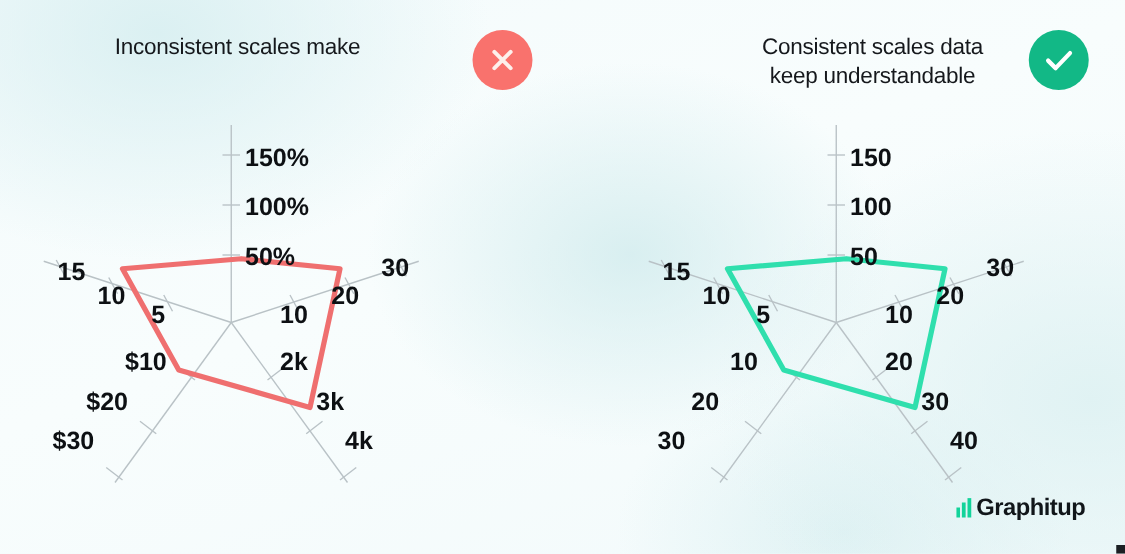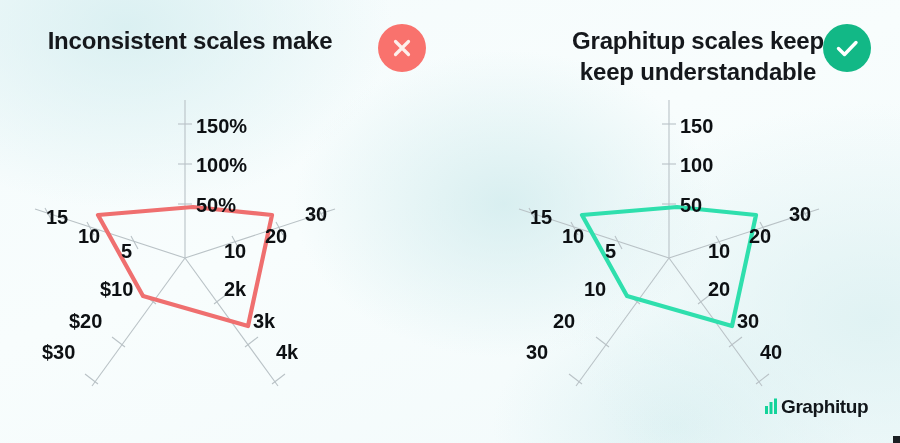--- a/index.html
+++ b/index.html
@@ -17,22 +17,22 @@
       radial-gradient(ellipse 260px 180px at 75% 96%, rgba(210,236,238,.6) 0%, rgba(210,236,238,0) 70%),
       linear-gradient(160deg,#f4fbfc 0%,#f8fdfd 45%,#f2fafb 100%);
   }
   .panel{position:absolute;top:0;height:443px;width:450px;}
   .panel.left{left:0;}
   .panel.right{left:450px;}
 
   .title{
     position:absolute;left:0;width:380px;top:26px;
     text-align:center;
-    font-size:24px;line-height:1.28;
-    font-weight:700;color:#15181c;
+    font-size:18px;line-height:1.28;
+    font-weight:400;color:#15181c;
     letter-spacing:-0.2px;
   }
   .panel.right .title{left:58px;width:380px;}
 
   .badge{
     position:absolute;width:48px;height:48px;border-radius:50%;
     top:24px;display:block;
   }
   .badge.x{left:378px;background:#f9726d;}
   .badge.check{left:823px;background:#12b886;}
@@ -133,21 +133,21 @@
           <text class="lbl" x="78" y="243">10</text>
           <text class="lbl" x="121" y="258">5</text>
         </g>
       </svg>
     </div>
   </div>
 
   <div class="panel right">
 
     <div class="title">
-      <span>Graphitup scales keep</span><br>
+      <span>Consistent scales data</span><br>
       <span>keep understandable</span>
     </div>
 
     <div class="chartwrap">
       <svg viewBox="0 0 450 443" aria-hidden="true">
         <g>
           <line class="axline" x1="219" y1="258" x2="219" y2="100"></line>
           <line class="tick" x1="212" y1="124" x2="226" y2="124"></line>
           <line class="tick" x1="212" y1="164" x2="226" y2="164"></line>
           <line class="tick" x1="212" y1="204" x2="226" y2="204"></line>

